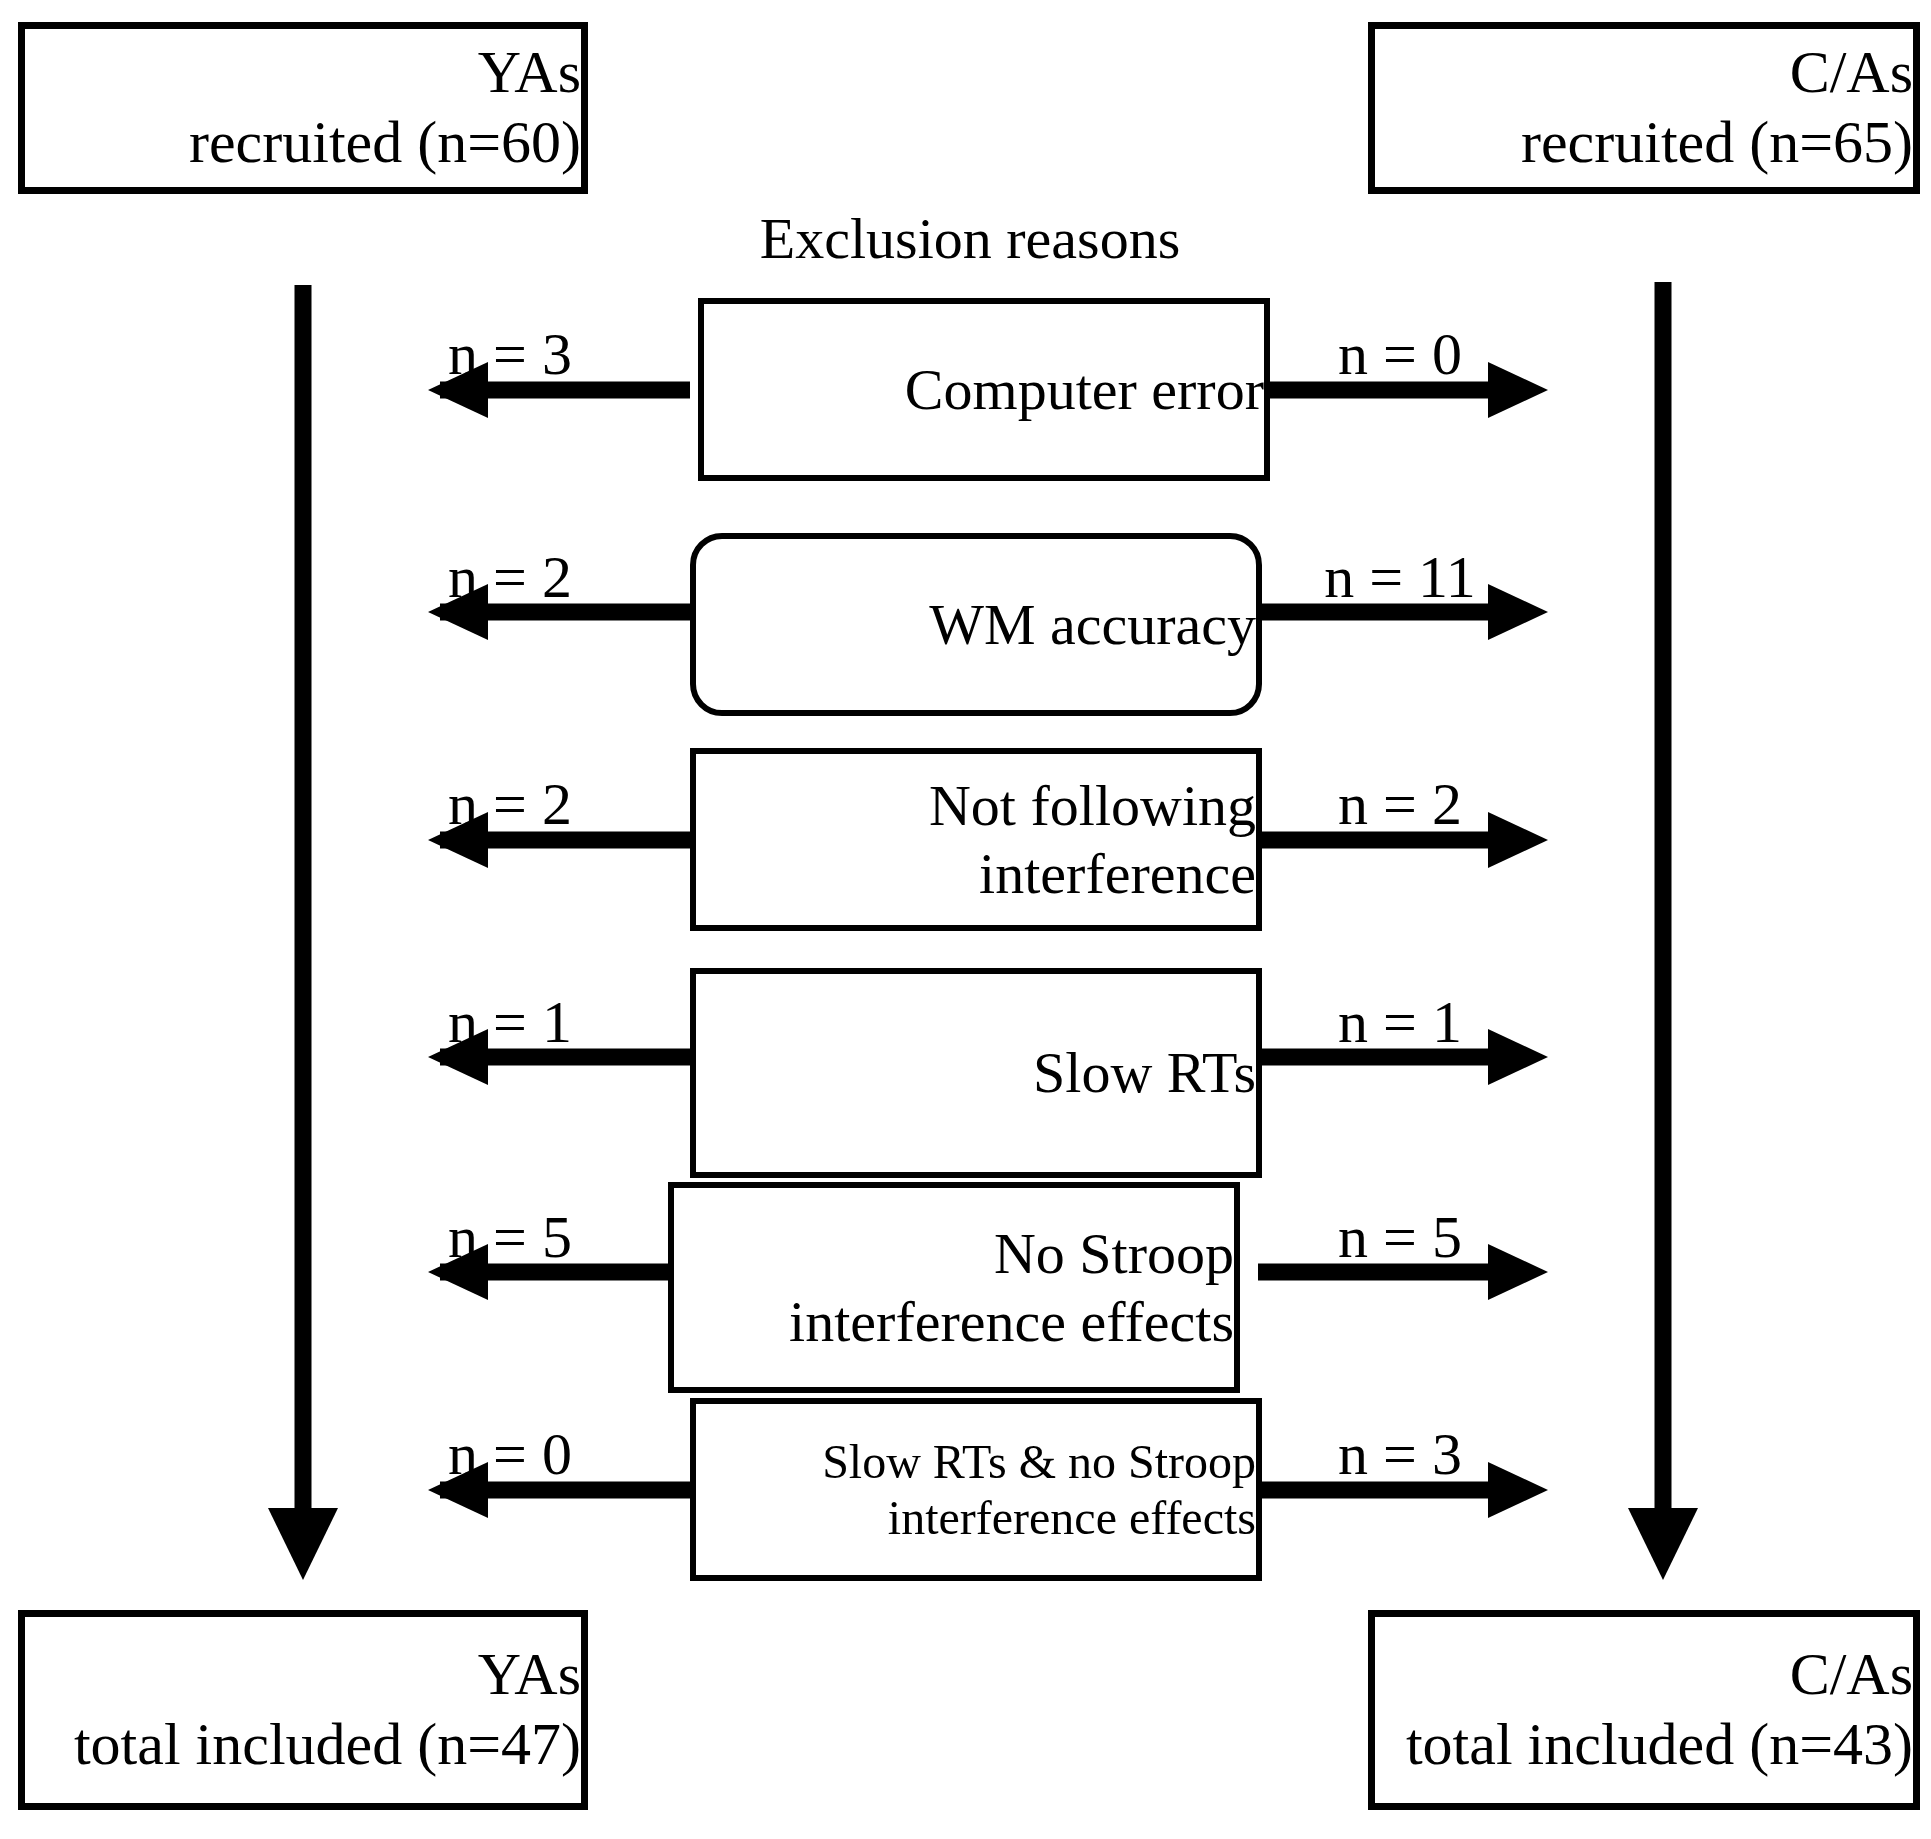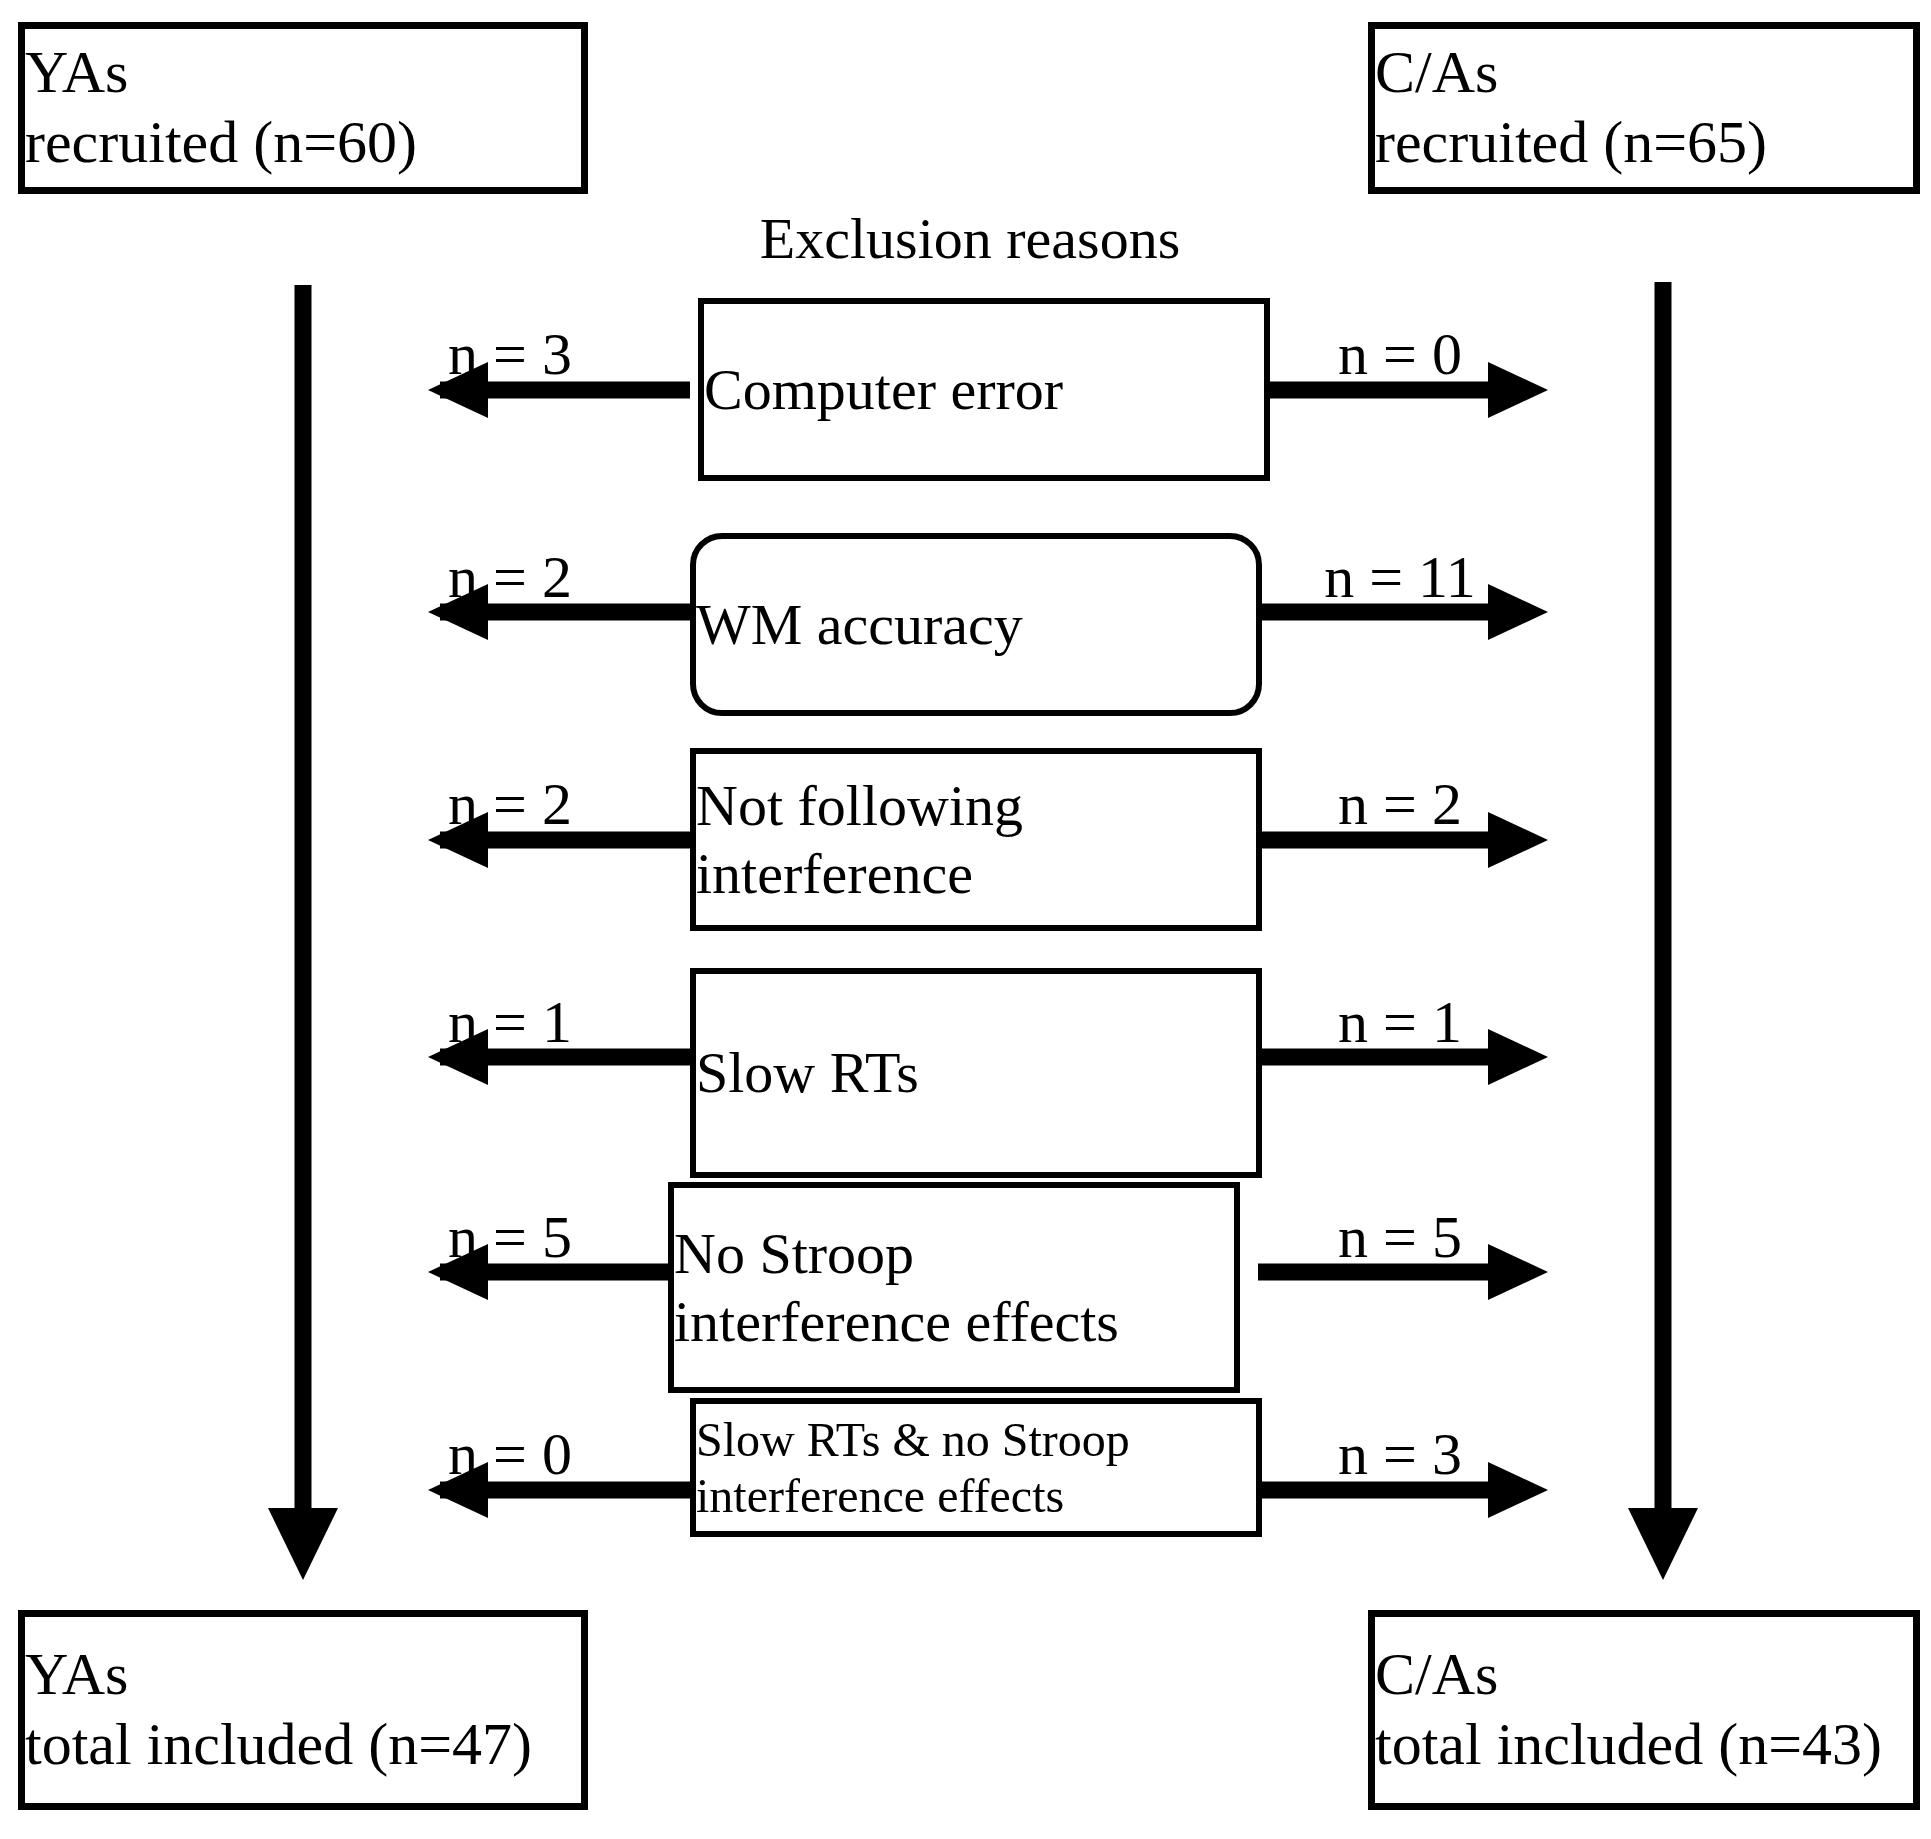--- a/index.html
+++ b/index.html
@@ -24,21 +24,21 @@
     height: 1839px;
     pointer-events: none;
   }
   .node-box {
     position: absolute;
     box-sizing: border-box;
     border: 7px solid #000000;
     background: #ffffff;
     display: flex;
     flex-direction: column;
-    align-items: flex-start;
+    align-items: flex-end;
     justify-content: center;
     text-align: center;
     line-height: 1.16;
   }
   .terminal-box {
     font-size: 60px;
   }
   .terminal-box .line1 { display: block; }
   .terminal-box .line2 { display: block; }
 
@@ -161,21 +161,21 @@
 
   <div class="node-box reason-box" style="left:690px; top:968px; width:572px; height:210px;">
     <span class="l1">Slow RTs</span>
   </div>
 
   <div class="node-box reason-box" style="left:668px; top:1182px; width:572px; height:211px;">
     <span class="l1">No Stroop</span>
     <span class="l2">interference effects</span>
   </div>
 
-  <div class="node-box reason-box small-text" style="left:690px; top:1398px; width:572px; height:139px;">
+  <div class="node-box reason-box small-text" style="left:690px; top:1398px; width:572px; height:183px;">
     <span class="l1">Slow RTs &amp; no Stroop</span>
     <span class="l2">interference effects</span>
   </div>
 
   <div class="edge-label" style="left:400px; top:320px; width:220px;">n = 3</div>
   <div class="edge-label" style="left:400px; top:543px; width:220px;">n = 2</div>
   <div class="edge-label" style="left:400px; top:770px; width:220px;">n = 2</div>
   <div class="edge-label" style="left:400px; top:988px; width:220px;">n = 1</div>
   <div class="edge-label" style="left:400px; top:1203px; width:220px;">n = 5</div>
   <div class="edge-label" style="left:400px; top:1420px; width:220px;">n = 0</div>

